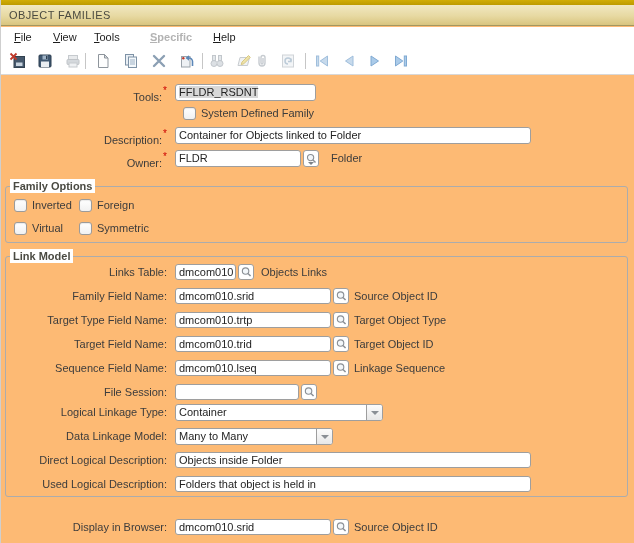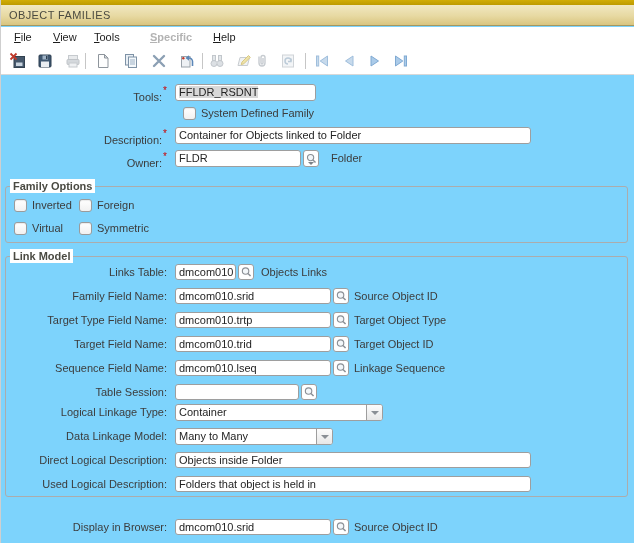--- a/index.html
+++ b/index.html
@@ -1,17 +1,17 @@
 <!DOCTYPE html>
 <html><head>
 <meta charset="utf-8">
 <style>
   html,body{margin:0;padding:0;background:#fff;}
   .window{
-    position:relative;width:634px;height:543px;background:#7dd3fc;overflow:hidden;
+    position:relative;width:634px;height:543px;background:#fdba74;overflow:hidden;
     font-family:"Liberation Sans","DejaVu Sans",sans-serif;font-size:11px;color:#3c3c3c;
     border-left:1px solid #cfcfcf;box-sizing:border-box;
   }
   .topbar{position:absolute;left:0;top:0;width:634px;height:5px;background:linear-gradient(180deg,#d2ad06,#bd9a00);}
   .titlebar{
     position:absolute;left:0;top:5px;width:634px;height:21px;
     background:linear-gradient(180deg,#f1e8c2 0%,#e7d9a2 55%,#d9c57f 100%);
     border-bottom:1px solid #a39760;box-sizing:border-box;
   }
   .titlebar span{position:absolute;left:8px;top:0;line-height:20px;color:#4b4a40;letter-spacing:.4px;}
@@ -257,21 +257,21 @@
   <div class="flabel" style="top:360px">Sequence Field Name:</div>
   <div class="tb tb16" style="left:174px;top:360px;width:156px"><span>dmcom010.lseq</span></div>
   <div class="lov lov16" style="left:332px;top:360px">
     <svg width="13" height="12" viewBox="0 0 14 13">
         <circle cx="6" cy="5.5" r="3.5" fill="#f3f7fa" stroke="#8a8f95" stroke-width="1.2"></circle>
         <line x1="8.6" y1="8.1" x2="11.4" y2="10.9" stroke="#8a8f95" stroke-width="1.6"></line>
       </svg>
   </div>
   <div class="suffix" style="left:353px;top:360px">Linkage Sequence</div>
 
-  <div class="flabel" style="top:384px">Table Session:</div>
+  <div class="flabel" style="top:384px">File Session:</div>
   <div class="tb tb16" style="left:174px;top:384px;width:124px"><span></span></div>
   <div class="lov lov16" style="left:300px;top:384px">
     <svg width="13" height="12" viewBox="0 0 14 13">
         <circle cx="6" cy="5.5" r="3.5" fill="#f3f7fa" stroke="#8a8f95" stroke-width="1.2"></circle>
         <line x1="8.6" y1="8.1" x2="11.4" y2="10.9" stroke="#8a8f95" stroke-width="1.6"></line>
       </svg>
   </div>
 
   <div class="flabel" style="top:404px">Logical Linkage Type:</div>
   <div class="combo" style="left:174px;top:404px;width:208px">

